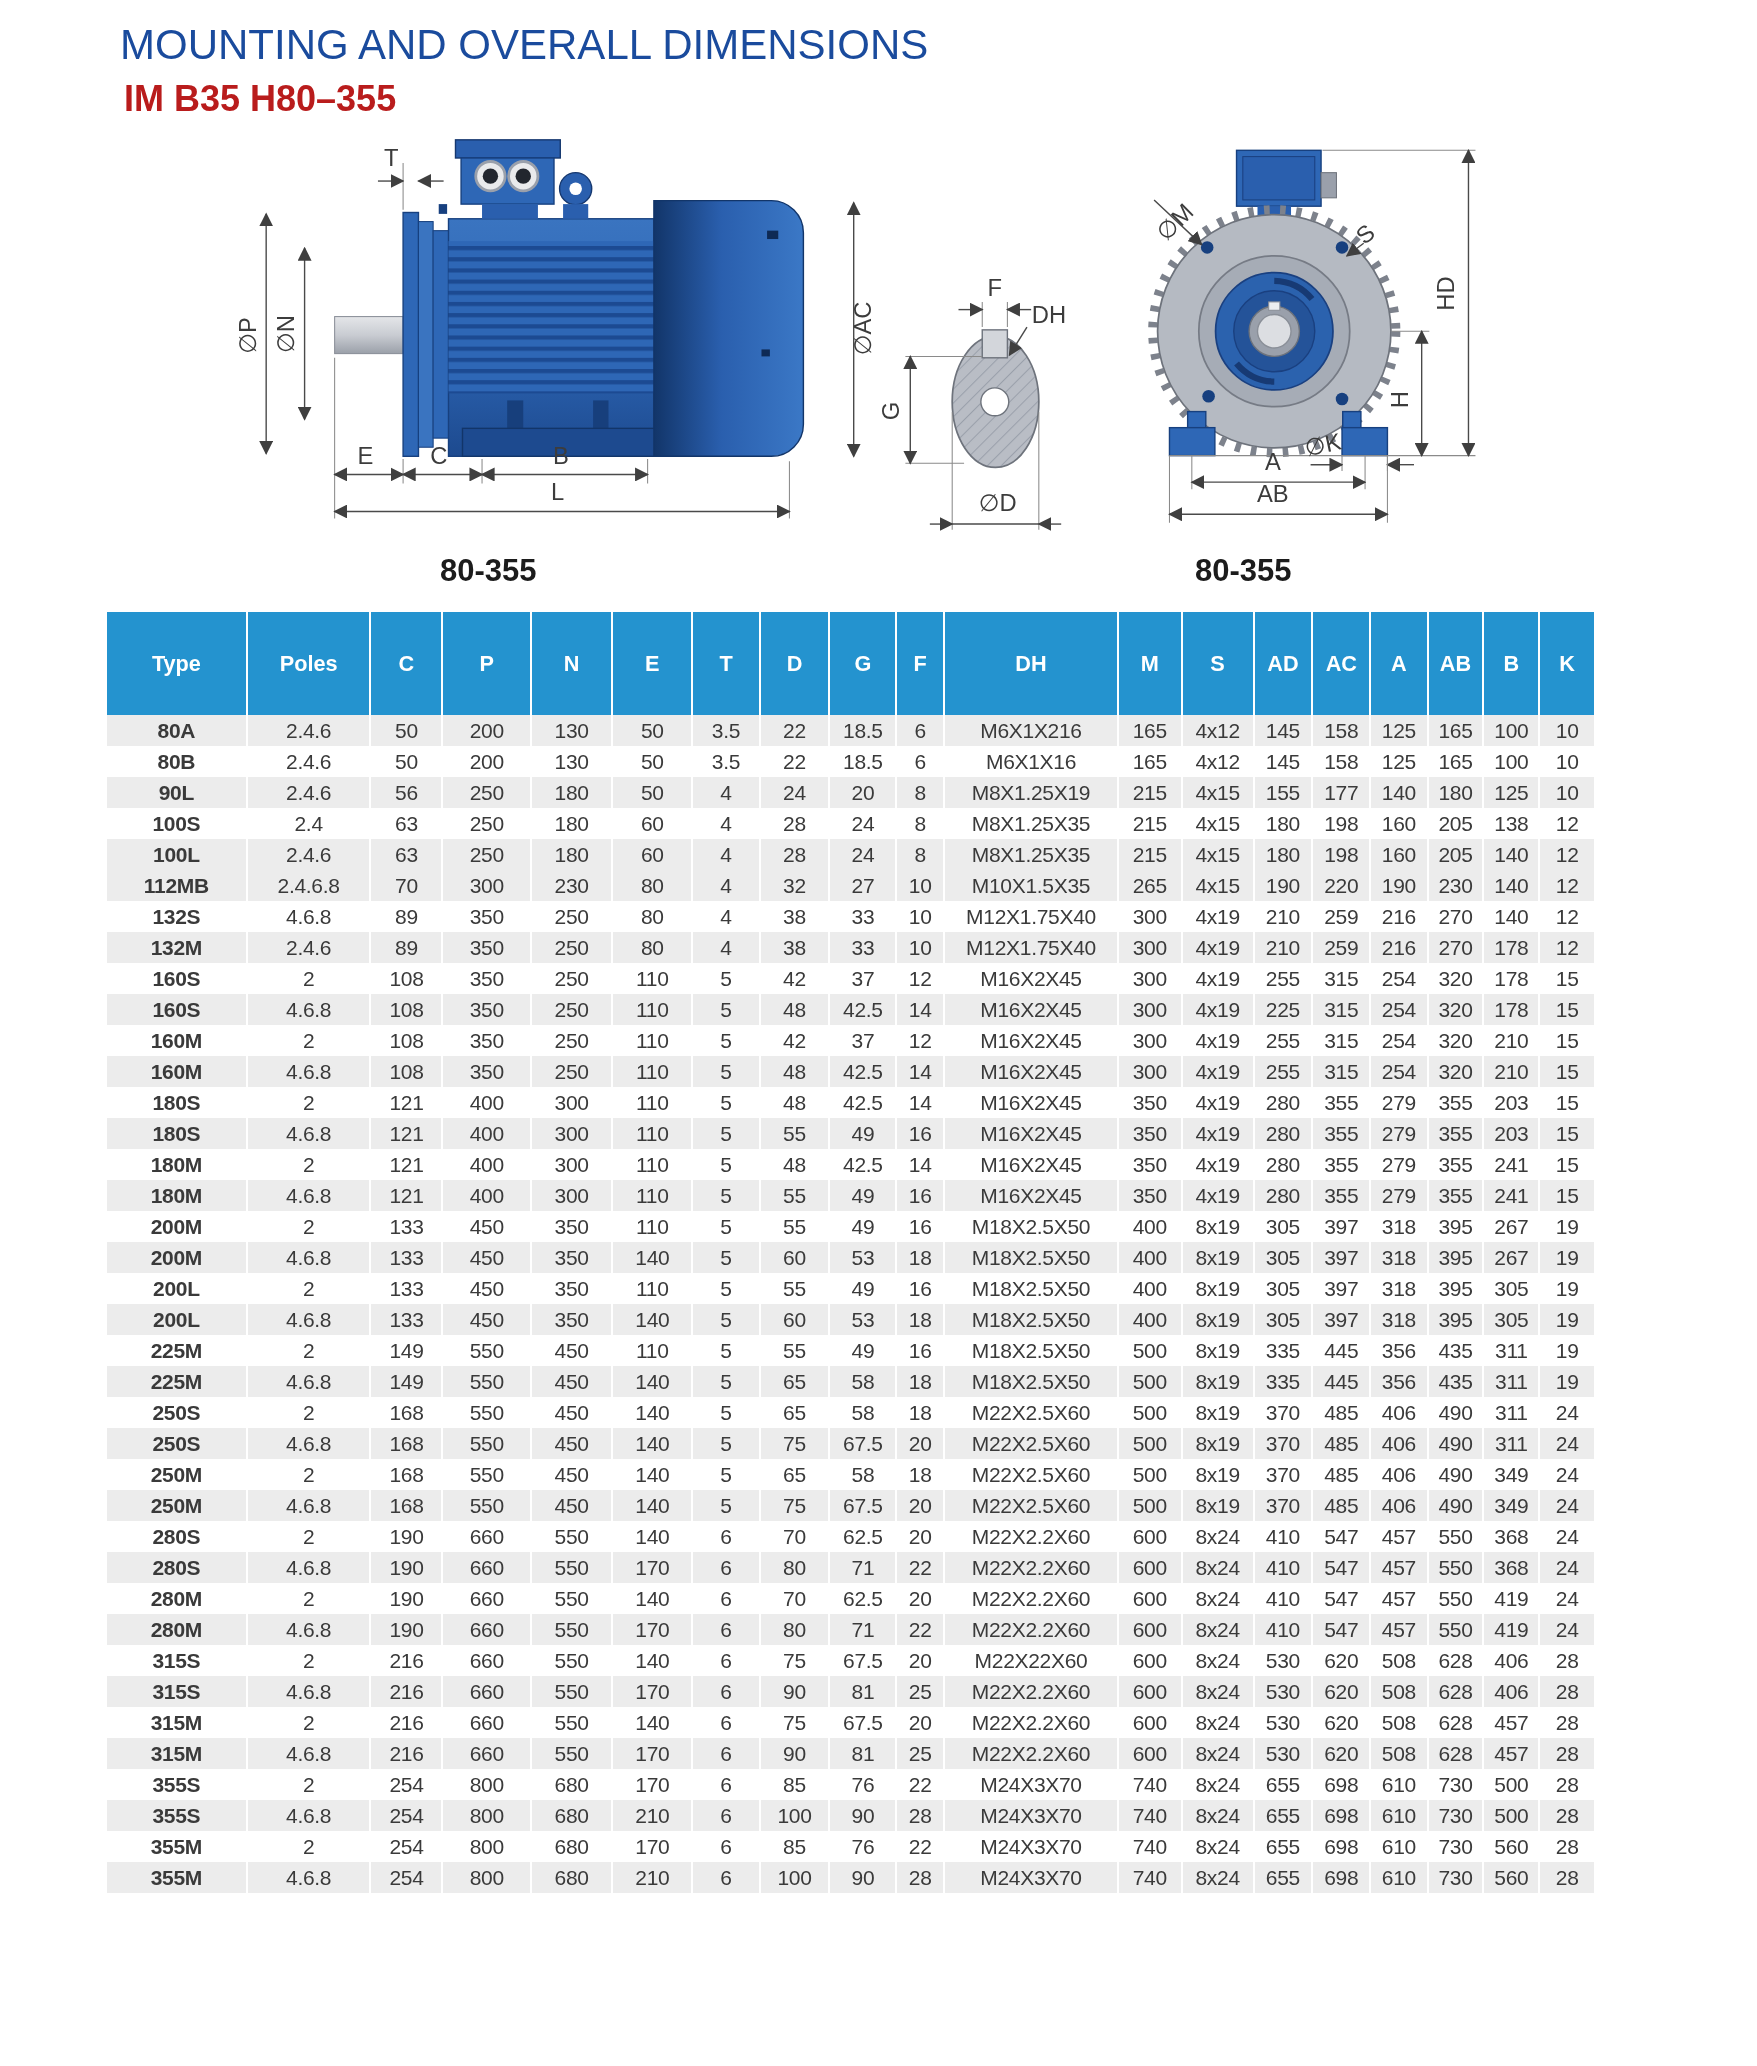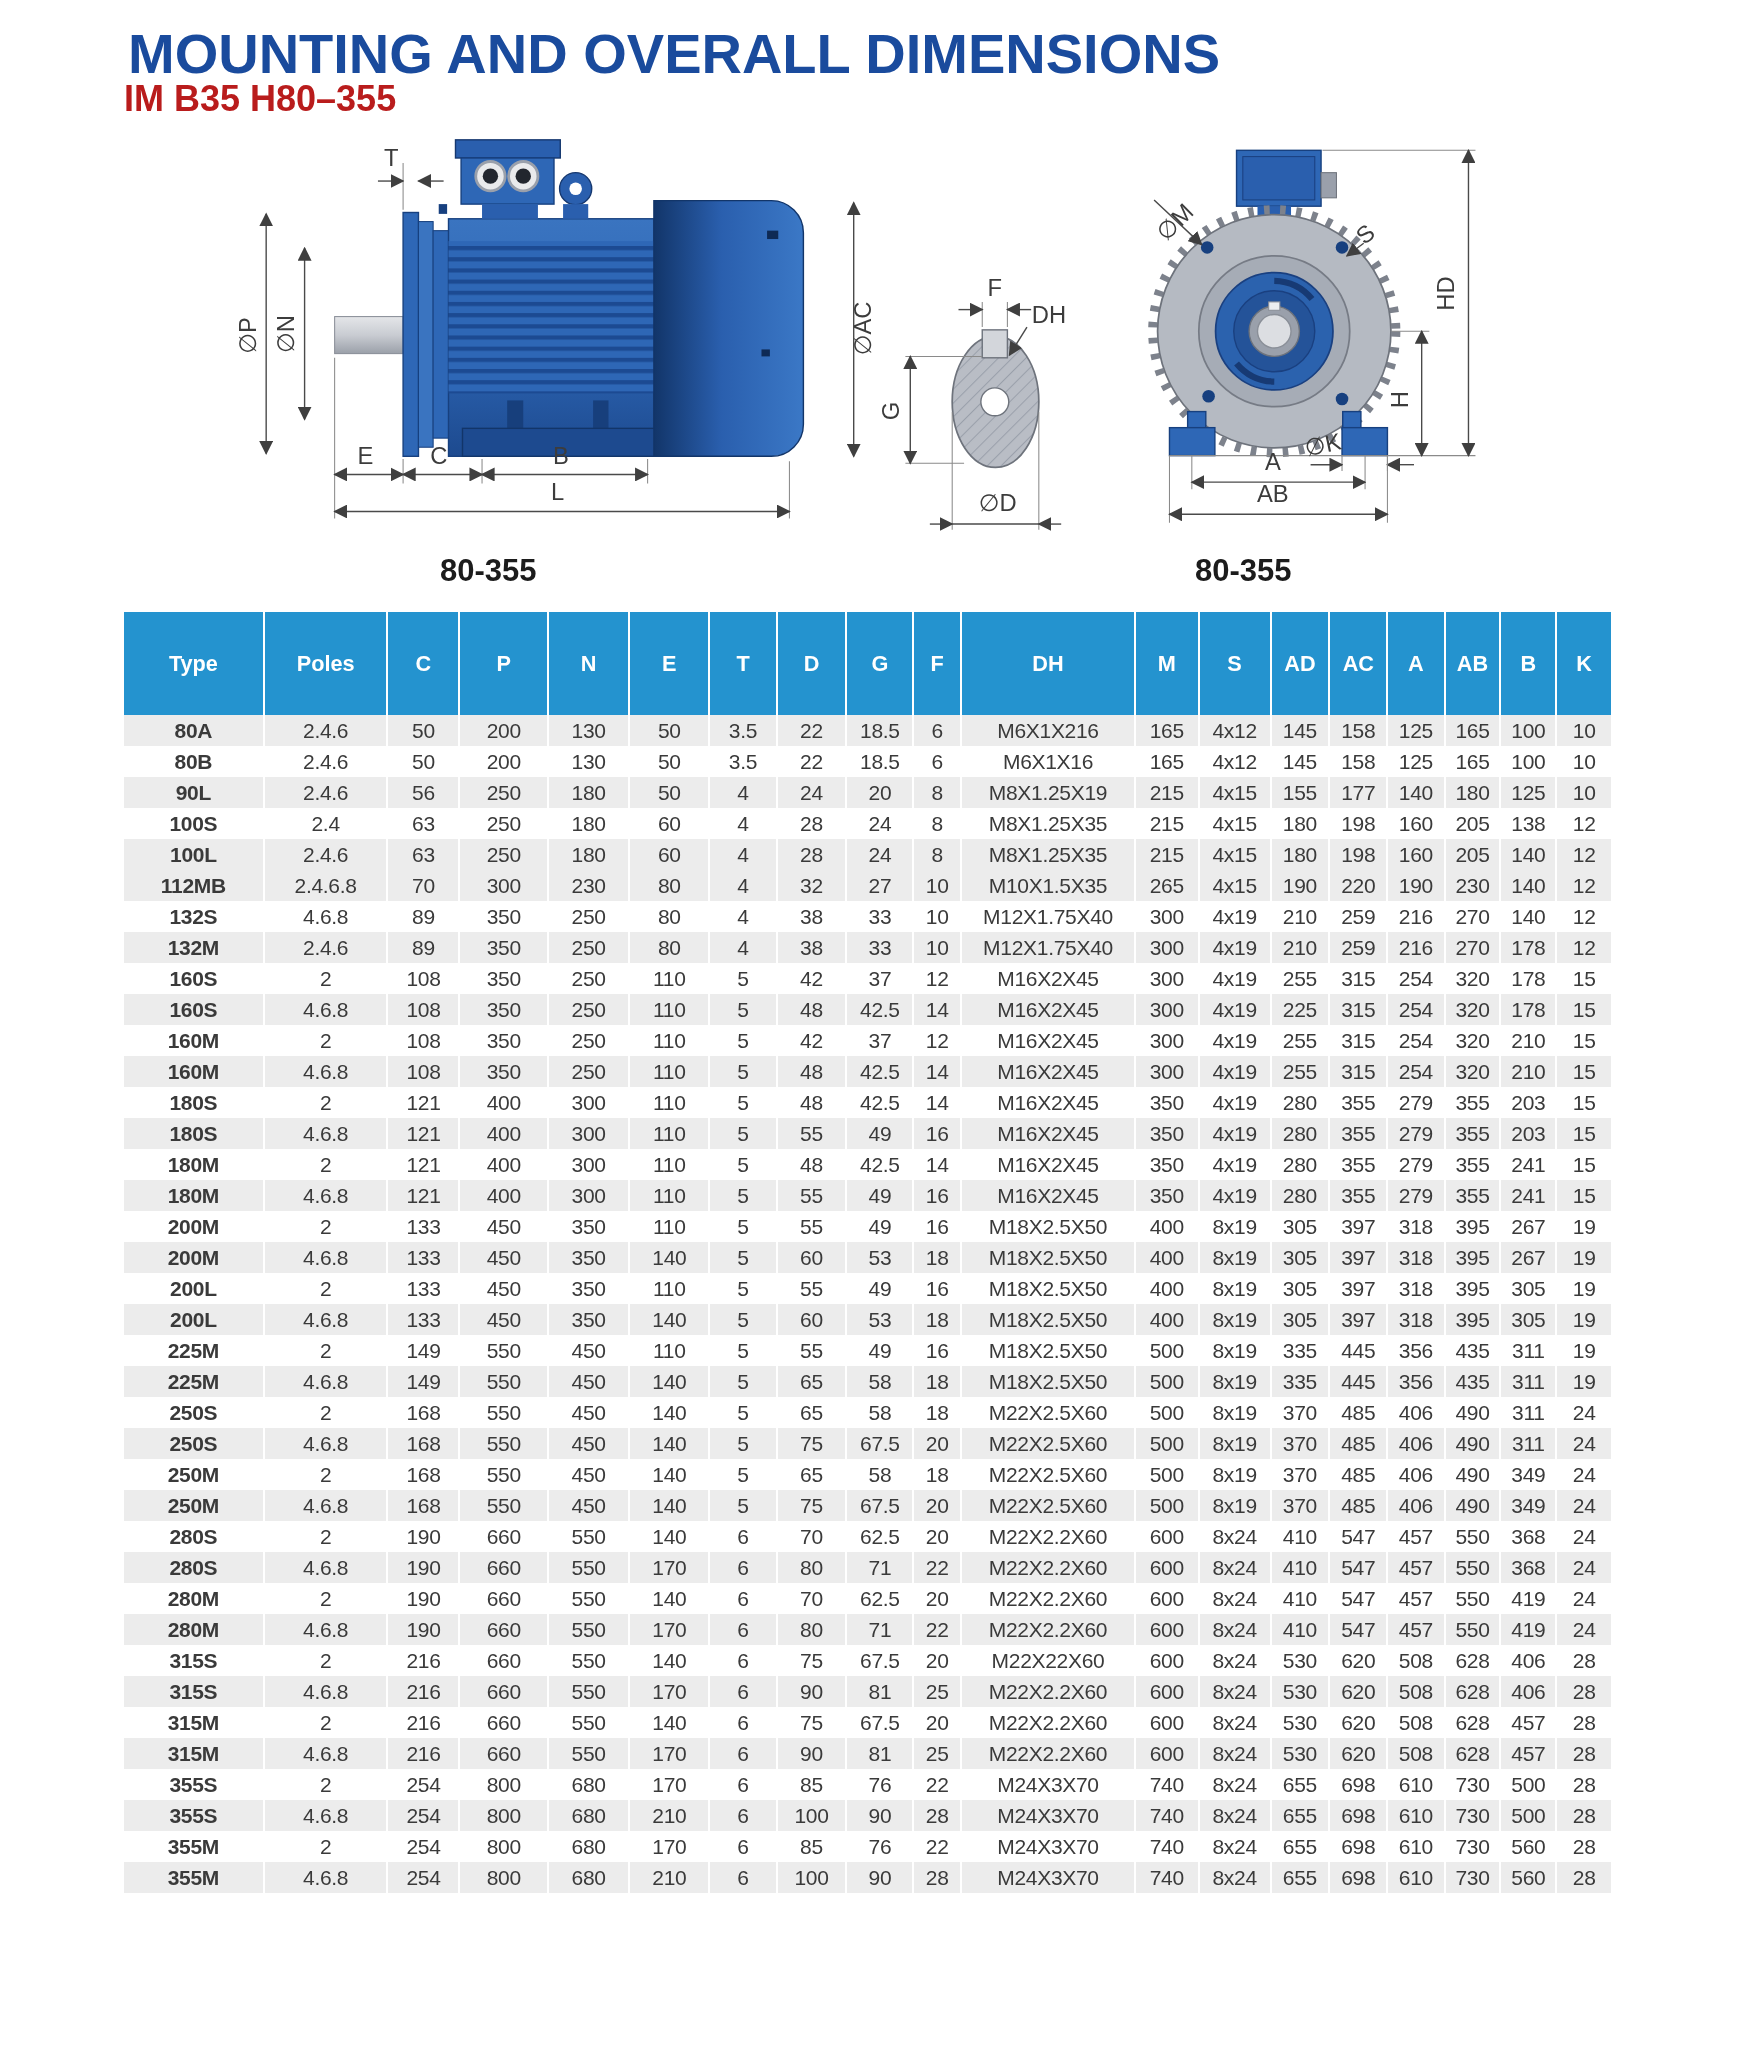--- a/index.html
+++ b/index.html
@@ -1,30 +1,30 @@
 <!DOCTYPE html>
 <html style="font-size:11.2px"><head>
 <meta charset="utf-8">
 <style>
   html,body{margin:0;padding:0;background:#ffffff;}
   #page{position:relative;width:1757px;height:2066px;background:#fff;overflow:hidden;
         font-family:"Liberation Sans",sans-serif;}
-  #title{position:absolute;left:128px;top:21px;font-size:56px;font-weight:bold;
+  #title{position:absolute;left:120px;top:21px;font-size:42px;font-weight:normal;
          color:#1a4b9d;letter-spacing:0px;}
   #subtitle{position:absolute;left:124px;top:78px;font-size:36px;font-weight:bold;color:#b91c1c;}
   .caption{position:absolute;width:182px;font-size:31px;font-weight:bold;color:#1c1c1c;}
   #caption-left{left:440px;top:553px;}
   #caption-right{left:1195px;top:553px;}
   #figures{position:absolute;left:0;top:0;}
   svg text{font-family:"Liberation Sans",sans-serif;fill:#3c3c3c;}
   .dimlab{font-size:34px;}
   .dim{stroke:#4a4a4a;stroke-width:2;fill:none;}
   .ext{stroke:#8a8a8a;stroke-width:1.5;fill:none;}
 
-  #dim-table{position:absolute;left:124px;top:612px;width:1487px;border-collapse:collapse;
+  #dim-table{position:absolute;left:107px;top:612px;width:1487px;border-collapse:collapse;
              table-layout:fixed;}
   #dim-table th{background:#2493cf;color:#fff;font-size:21.7px;font-weight:bold;height:103px;
                 border-left:2.1px solid #fff;text-align:center;vertical-align:middle;padding:0;}
   #dim-table th:first-child{border-left:none;}
   #dim-table td{font-size:21px;color:#3a3a3a;height:31px;text-align:center;vertical-align:middle;
                 padding:0;border-left:2.1px solid #fff;white-space:nowrap;letter-spacing:-0.3px;}
   #dim-table td:first-child{border-left:none;font-weight:bold;}
   #dim-table tr.odd td{background:#ececec;}
   #dim-table tr.even td{background:#ffffff;}
 </style>

